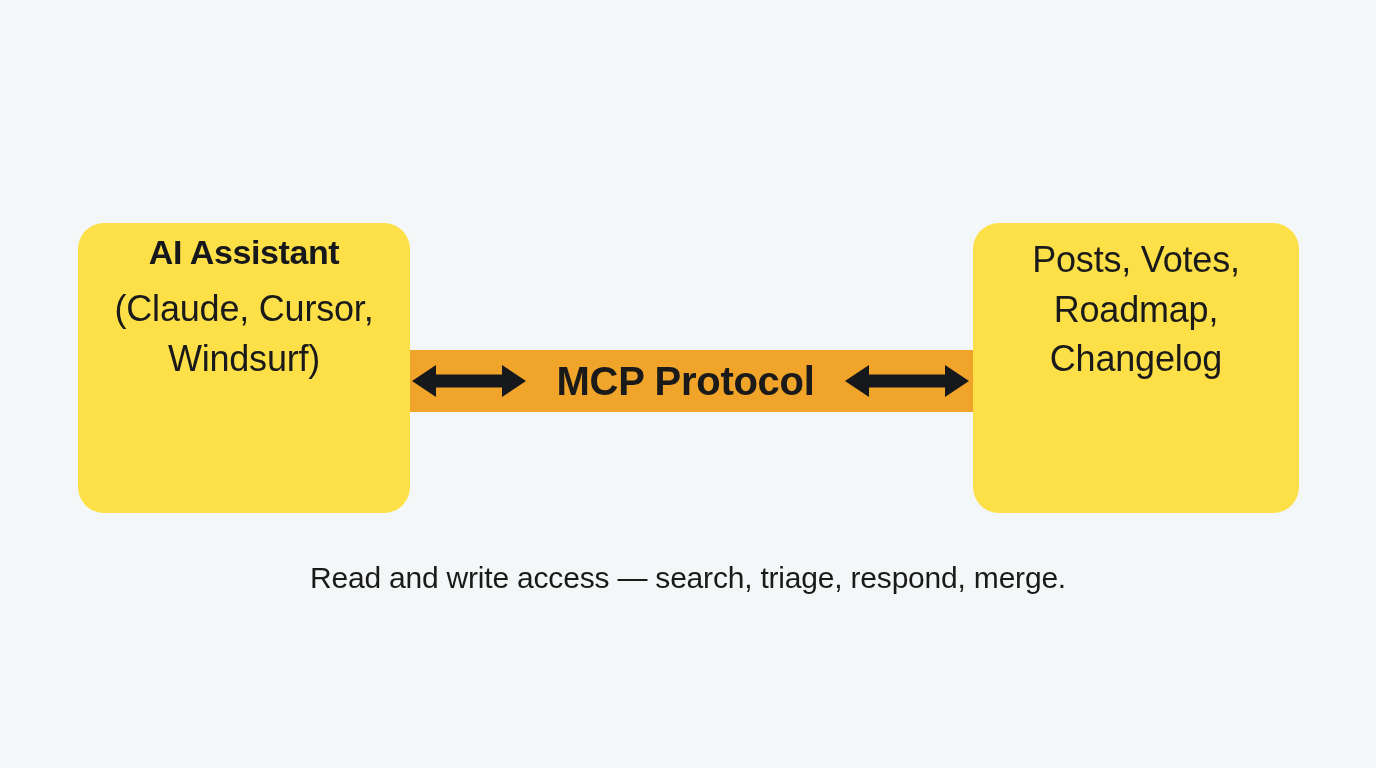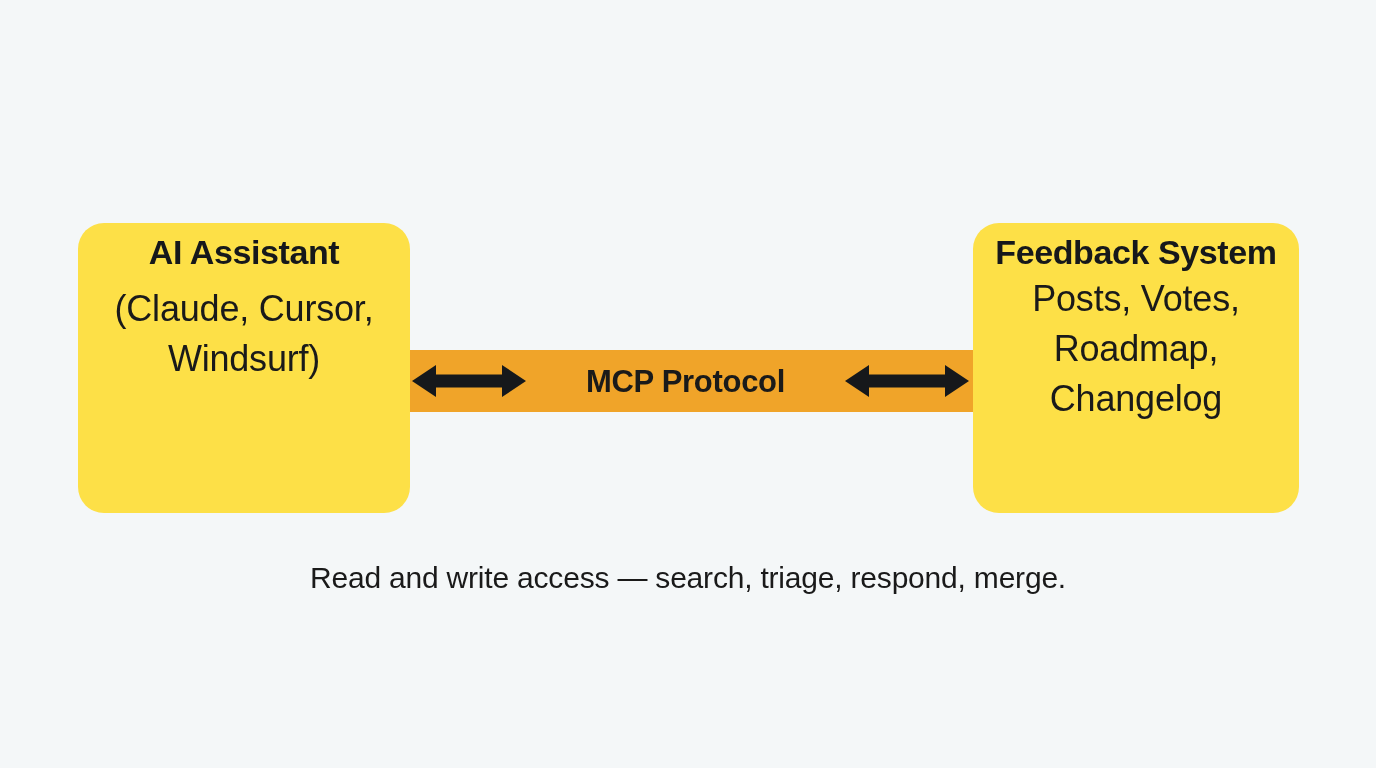--- a/index.html
+++ b/index.html
@@ -38,21 +38,21 @@
     z-index: 1;
   }
   .arrow-pair {
     flex: 0 0 auto;
     display: block;
     line-height: 0;
   }
   .connector-label {
     flex: 1 1 auto;
     text-align: center;
-    font-size: 31px;
+    font-size: 40px;
     font-weight: bold;
     color: #1a1a1a;
     letter-spacing: -0.3px;
     white-space: nowrap;
     line-height: 1;
   }
 
   
   .node-box {
     position: absolute;
@@ -138,19 +138,18 @@
     </span>
 
   </div>
 
   <div class="node-box" id="node-ai">
     <div class="node-title">AI Assistant</div>
     <div class="node-subtitle">(Claude, Cursor, Windsurf)</div>
   </div>
 
   <div class="node-box" id="node-feedback">
-    <div class="node-title">Feedback System</div>
     <div class="node-subtitle">Posts, Votes, Roadmap, Changelog</div>
   </div>
 
   <div class="caption">Read and write access — search, triage, respond, merge.</div>
 
 </div>
 
 </body></html>

